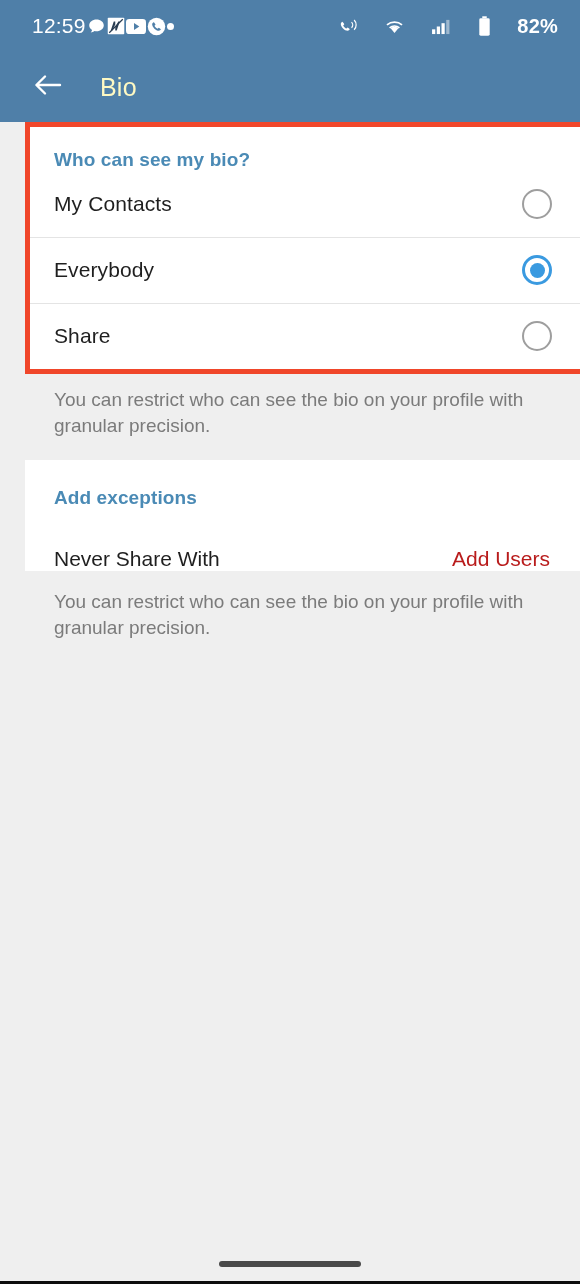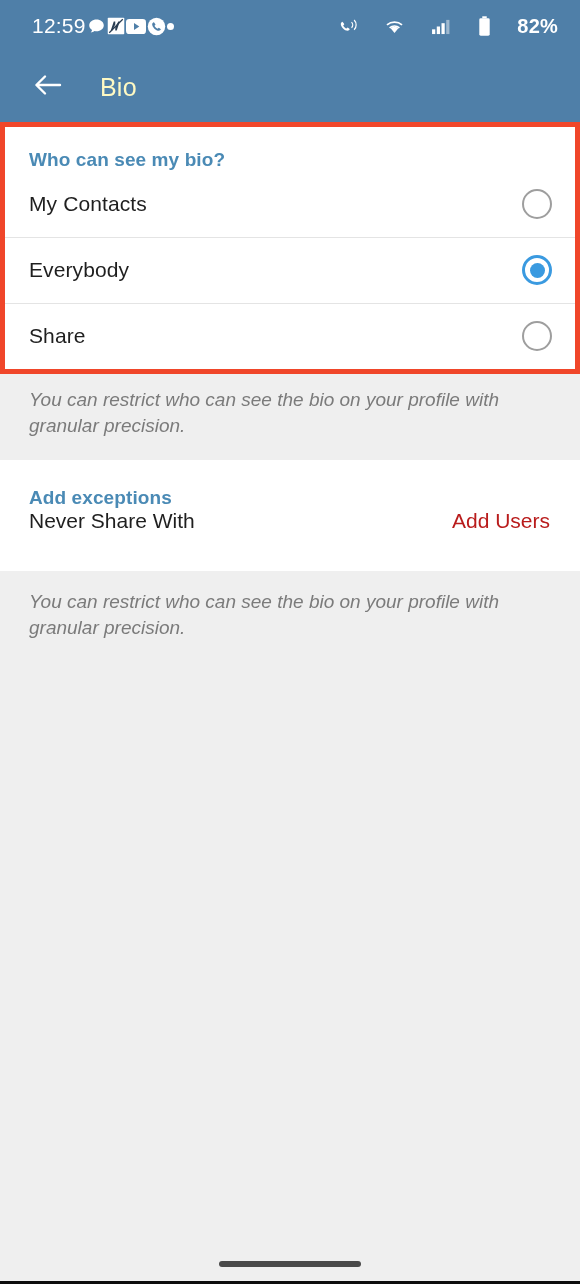--- a/index.html
+++ b/index.html
@@ -31,21 +31,21 @@
   }
   .back-btn {
     width: 44px; height: 44px; display: flex; align-items: center; justify-content: center;
     cursor: pointer;
   }
   .appbar-title {
     color: #fef9c3; font-size: 25px; margin-left: 30px; letter-spacing: .2px;
   }
 
   
-  .content { position: relative; background: #efefef; height: 1162px; }
+  .content { position: relative; background: #efefef; height: 1162px; margin-left: 25px; }
 
   .card { background: #ffffff; }
 
   .section-head {
     color: #4a8ab5; font-size: 19px; font-weight: bold;
     padding: 27px 0 0 29px; letter-spacing: .1px;
   }
 
   .opt-row {
     height: 66px; display: flex; align-items: center;
@@ -60,25 +60,25 @@
   .radio { width: 30px; height: 30px; border-radius: 50%; flex: 0 0 auto;
            display: flex; align-items: center; justify-content: center; }
   .radio.off { border: 2px solid #9e9e9e; background: transparent; }
   .radio.on  { border: 3px solid #3a9ae0; background: transparent; }
   .radio.on::after {
     content: ""; width: 15px; height: 15px; border-radius: 50%; background: #3a9ae0;
   }
 
   .footnote {
     color: #7b7b7b; font-size: 19px; line-height: 1.35;
-    padding: 18px 30px 22px 29px; background: #efefef; font-style: italic;
+    padding: 18px 30px 22px 29px; background: #efefef;
   }
 
   .row-two {
-    height: 62px; display: flex; align-items: flex-start;
+    height: 62px; display: flex; align-items: flex-end;
     padding: 0 30px 0 29px; cursor: pointer;
   }
   .row-two .lbl { font-size: 21px; color: #1f1f1f; flex: 1; }
   .row-two .act { font-size: 21px; color: #b91c1c; }
 
   
   .annot {
     position: absolute; left: 0; top: 0; width: 580px; height: 252px;
     border: 5px solid #f0462a; pointer-events: none; z-index: 5;
   }

